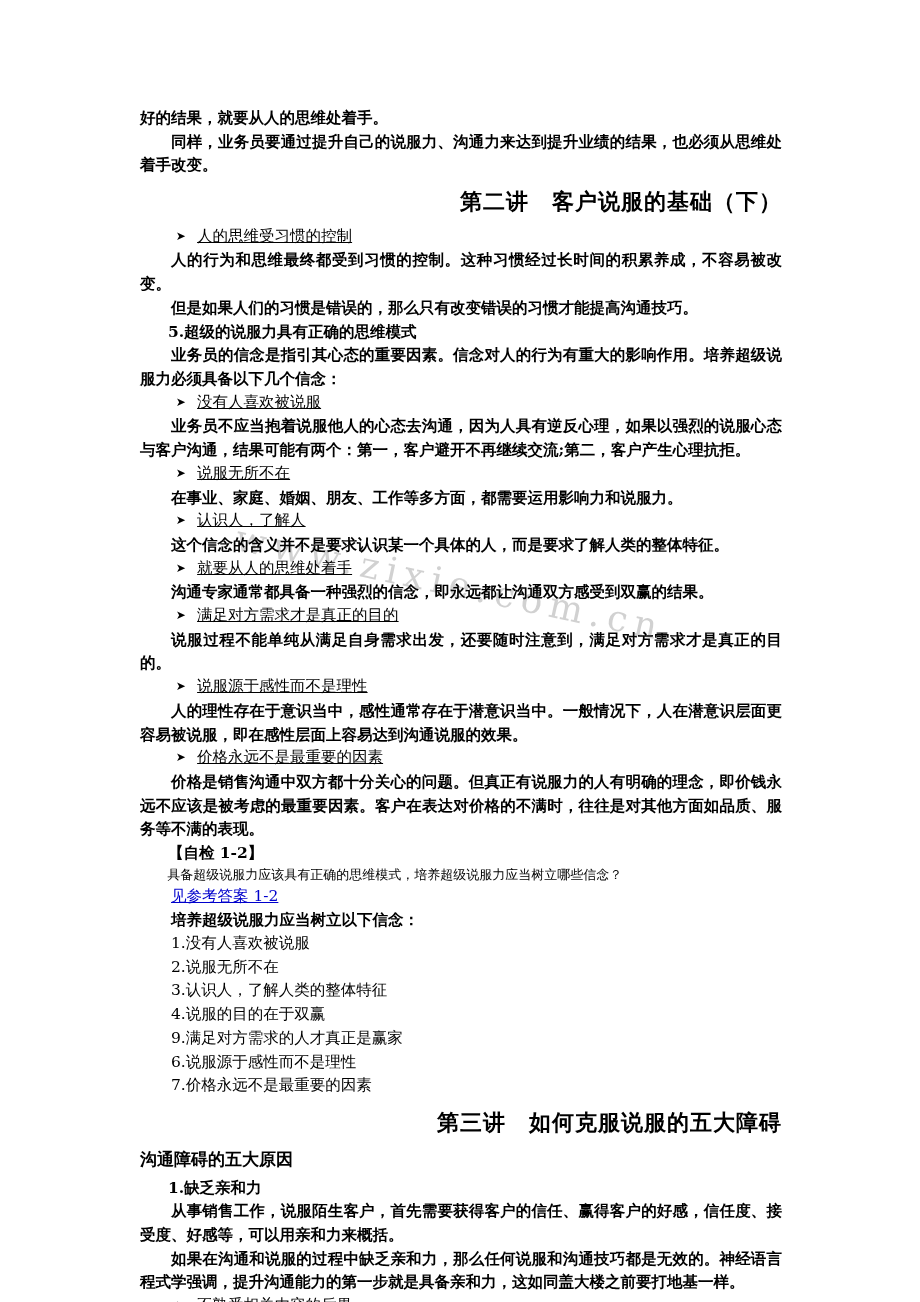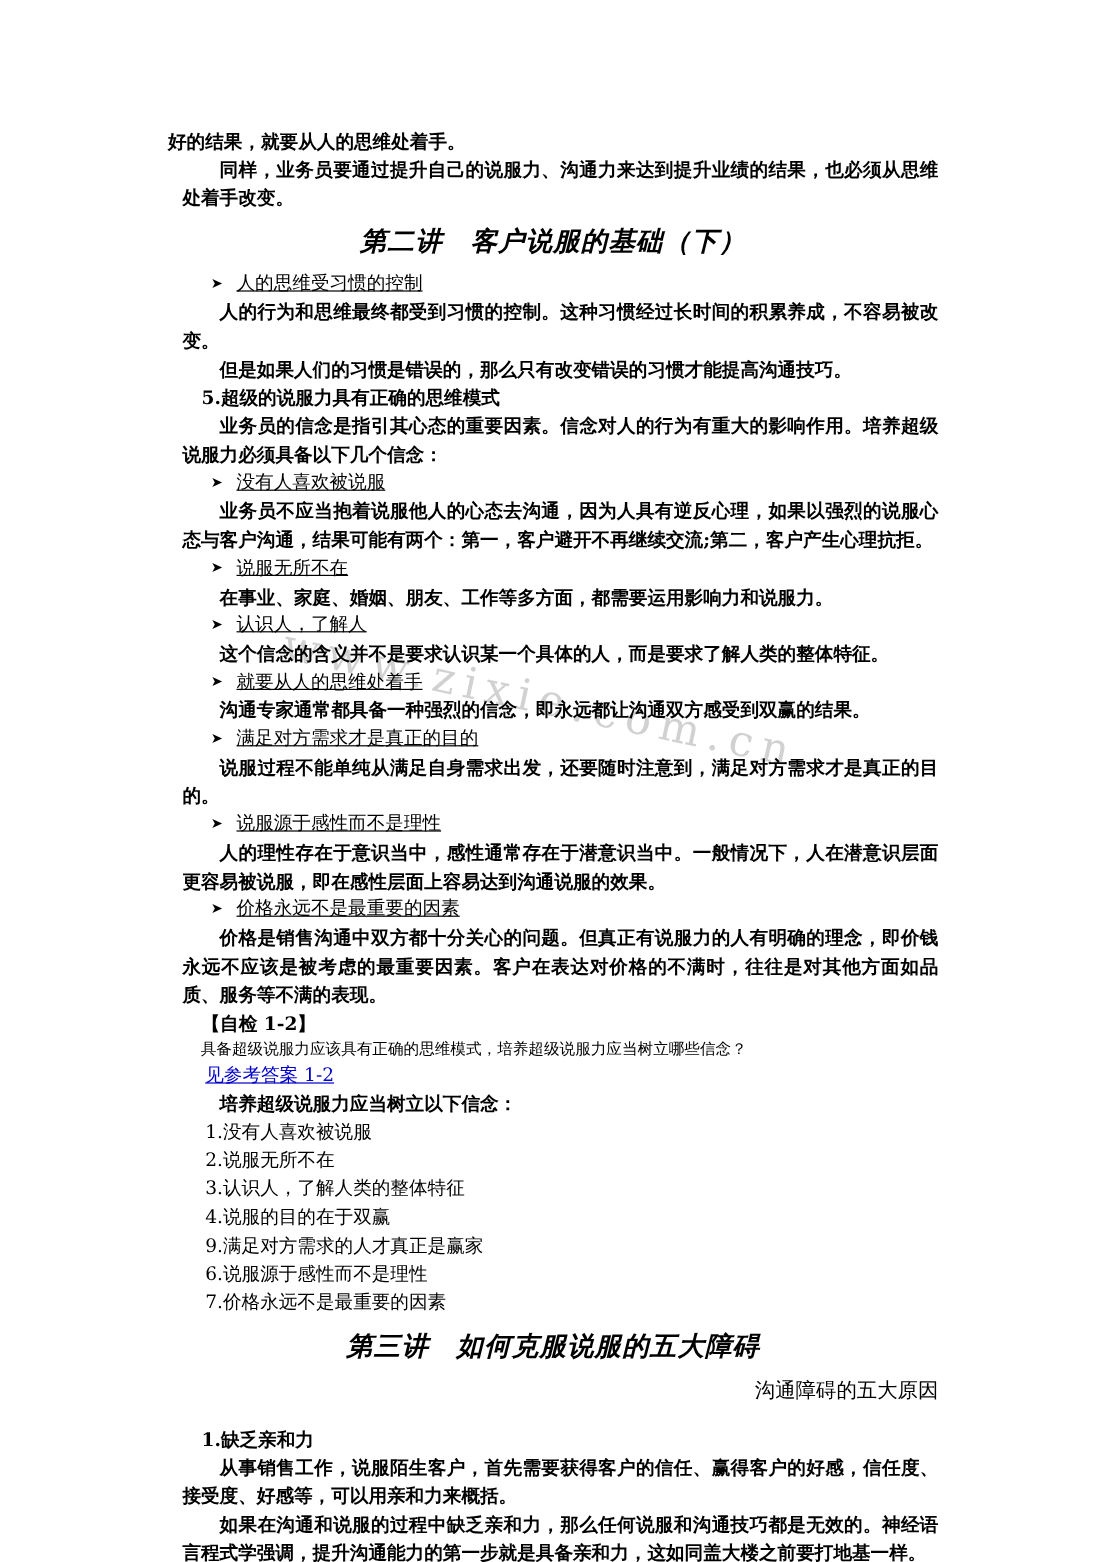--- a/index.html
+++ b/index.html
@@ -26,36 +26,35 @@
     user-select:none;
   }
   .content {
     position:absolute;
     left:140px; right:138px; top:106px;
     font-size:15.5px;
     line-height:1.53;
     text-align:justify;
   }
   p.body { text-align:justify;font-weight:bold; }
-  p.indent { text-indent:2em;margin-left:12px; }
+  p.indent { text-indent:2em; }
   p.h1 {
     font-size:22px;
     font-weight:bold;
-    text-align:center;
+    text-align:right;
     text-indent:0;
     margin:8px 0 6px 0;
     letter-spacing:1px;
-    font-style:italic;
   }
   p.h2 {
     font-size:17px;
-    font-weight:normal;
-    text-align:right;
+    font-weight:bold;
+    text-align:left;
     text-indent:0;
-    margin:2px 0 16px 0;
+    margin:2px 0 4px 0;
   }
   p.bold { font-weight:bold; text-indent:1.8em; }
   p.small { font-size:13px; text-indent:2.1em; }
   p.list { text-indent:2em; }
   p.link-line { text-indent:2em; }
   p.link-line a { color:#0000cc; text-decoration:underline; cursor:pointer;margin-top:12px; }
   p.arrow { padding-left:2.3em; text-indent:0;text-decoration:underline; }
   .arrow-icon {
     display:inline-block;
     font-size:12px;

